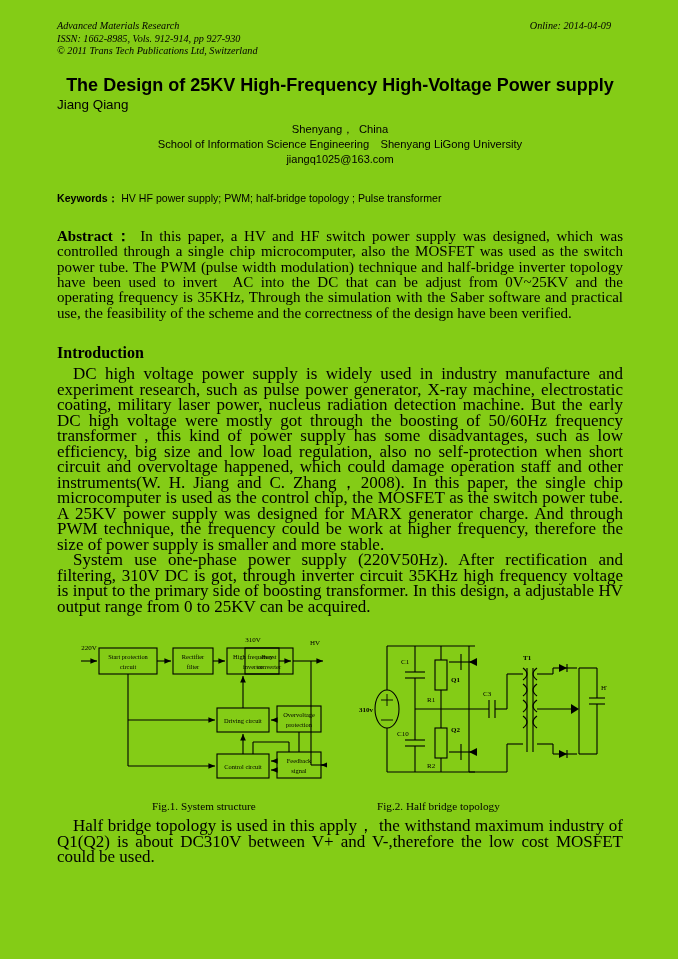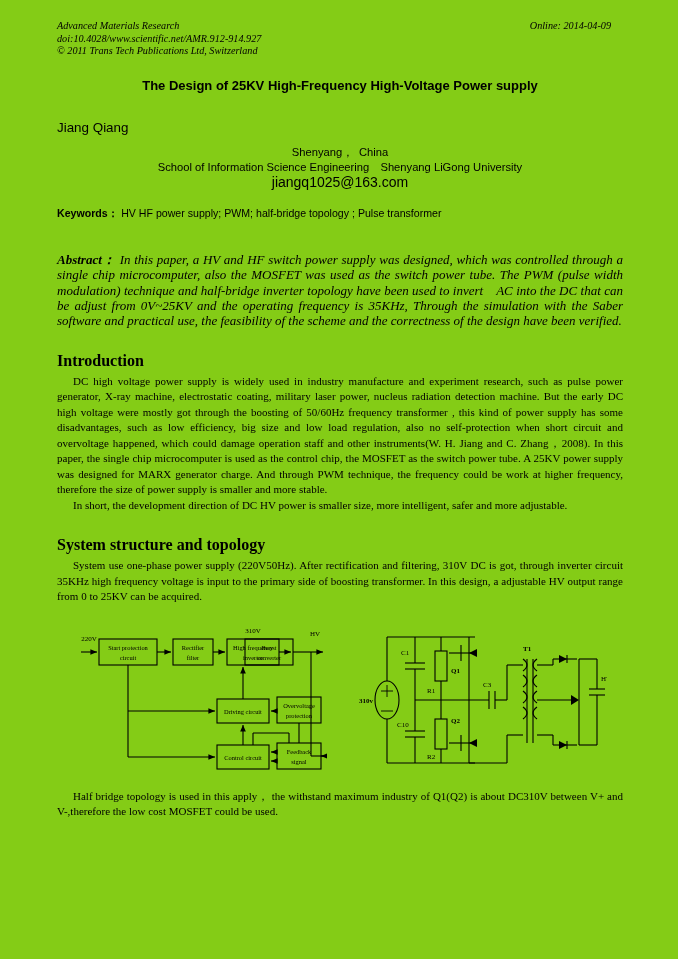--- a/index.html
+++ b/index.html
@@ -39,78 +39,77 @@
     top: 0;
     font-style: italic;
     font-size: 10.2px;
   }
 
   
   .title {
     text-align: center;
     font-family: "Liberation Sans", sans-serif;
     font-weight: bold;
-    font-size: 13px;
+    font-size: 18px;
     line-height: 19px;
     margin-top: 4px;
-    margin-bottom: 24px;
+    margin-bottom: 1px;
   }
   .author {
     text-align: left;
     font-family: "Liberation Sans", sans-serif;
     font-size: 13.4px;
     line-height: 18px;
     margin-bottom: 8px;
   }
   .affil {
     text-align: center;
     font-family: "Liberation Sans", sans-serif;
     font-size: 11.2px;
     line-height: 15px;
   }
   .affil .l { display: block; }
   .email {
     text-align: center;
     font-family: "Liberation Sans", sans-serif;
-    font-size: 14px;
+    font-size: 11px;
     line-height: 15px;
   }
 
   
   .keywords {
-    margin-top: 16px;
+    margin-top: 24px;
     font-family: "Liberation Sans", sans-serif;
     font-size: 10.6px;
     line-height: 14px;
   }
   .keywords b { font-weight: bold; }
 
   
   .abstract {
-    margin-top: 32px;
-    font-family: "Liberation Serif", serif;
-    font-size: 13px;
+    margin-top: 24px;
+    font-family: "Liberation Serif", serif;
+    font-size: 15px;
     line-height: 15.4px;
     text-align: justify;
     text-justify: inter-word;
-    font-style: italic;
   }
   .abstract b { font-weight: bold; }
 
   
   h2.sect {
     font-family: "Liberation Serif", serif;
     font-weight: bold;
     font-size: 16px;
     line-height: 15px;
     margin: 24px 0 6px 0;
   }
   p.body {
     font-family: "Liberation Serif", serif;
-    font-size: 11px;
+    font-size: 17px;
     line-height: 15.5px;
     text-align: justify;
     text-justify: inter-word;
     margin: 0;
     text-indent: 16px;
   }
   p.body + p.body { margin-top: 0; }
 
   
   .figures {
@@ -137,21 +136,21 @@
   svg text { font-family: "Liberation Serif", serif; }
 </style>
 </head>
 <body>
 
 <div class="page">
   <div class="content">
 
     <div class="jheader">
       <span class="line">Advanced Materials Research</span>
-      <span class="line">doi:10.4028/www.scientific.net/AMR.912-914.927</span>
+      <span class="line">ISSN: 1662-8985, Vols. 912-914, pp 927-930</span>
       <span class="line">© 2011 Trans Tech Publications Ltd, Switzerland</span>
       <span class="online">Online: 2014-04-09</span>
     </div>
 
     <div class="title">The Design of 25KV High-Frequency High-Voltage Power supply</div>
     <div class="author">Jiang Qiang</div>
     <div class="affil">
       <span class="l">Shenyang， China</span>
       <span class="l">School of Information Science Engineering Shenyang LiGong University</span>
     </div>
@@ -160,23 +159,21 @@
     <div class="keywords">
       <b>Keywords：</b><span>&nbsp;</span><span>HV HF power supply; PWM; half-bridge topology ; Pulse transformer</span>
     </div>
 
     <div class="abstract">
       <b>Abstract：</b><span>&nbsp;</span><span>In this paper, a HV and HF switch power supply was designed, which was controlled through a single chip microcomputer, also the MOSFET was used as the switch power tube. The PWM (pulse width modulation) technique and half-bridge inverter topology have been used to invert AC into the DC that can be adjust from 0V~25KV and the operating frequency is 35KHz, Through the simulation with the Saber software and practical use, the feasibility of the scheme and the correctness of the design have been verified.</span>
     </div>
 
     <h2 class="sect">Introduction</h2>
     <p class="body">DC high voltage power supply is widely used in industry manufacture and experiment research, such as pulse power generator, X-ray machine, electrostatic coating, military laser power, nucleus radiation detection machine. But the early DC high voltage were mostly got through the boosting of 50/60Hz frequency transformer , this kind of power supply has some disadvantages, such as low efficiency, big size and low load regulation, also no self-protection when short circuit and overvoltage happened, which could damage operation staff and other instruments(W. H. Jiang and C. Zhang，2008). In this paper, the single chip microcomputer is used as the control chip, the MOSFET as the switch power tube. A 25KV power supply was designed for MARX generator charge. And through PWM technique, the frequency could be work at higher frequency, therefore the size of power supply is smaller and more stable.</p>
-    <p class="body">In short, the development direction of DC HV power is smaller size, more intelligent, safer and more adjustable.</p>
-
-    <h2 class="sect">System structure and topology</h2>
+
     <p class="body">System use one-phase power supply (220V50Hz). After rectification and filtering, 310V DC is got, through inverter circuit 35KHz high frequency voltage is input to the primary side of boosting transformer. In this design, a adjustable HV output range from 0 to 25KV can be acquired.</p>
 
     <div class="figures">
 
       <div class="fig1wrap">
         <svg width="250" height="160" viewBox="0 0 250 160">
           <defs>
             <marker id="ah" markerWidth="7" markerHeight="7" refX="6" refY="2.6" orient="auto">
               <path d="M0,0 L6,2.6 L0,5.2 z" fill="#000"></path>
             </marker>
@@ -335,17 +332,21 @@
             <text x="94" y="48">Q1</text>
             <text x="94" y="98">Q2</text>
             <text x="126" y="62" font-weight="normal">C3</text>
             <text x="166" y="26">T1</text>
             <text x="244" y="56" font-weight="normal">HV</text>
           </g>
         </svg>
       </div>
     </div>
 
+    <div class="captions">
+      <span class="cap1">Fig.1. System structure</span>
+      <span class="cap2">Fig.2. Half bridge topology</span>
+    </div>
 
     <p class="body after-fig">Half bridge topology is used in this apply， the withstand maximum industry of Q1(Q2) is about DC310V between V+ and V-,therefore the low cost MOSFET could be used.</p>
 
   </div>
 </div>
 
 </body></html>

